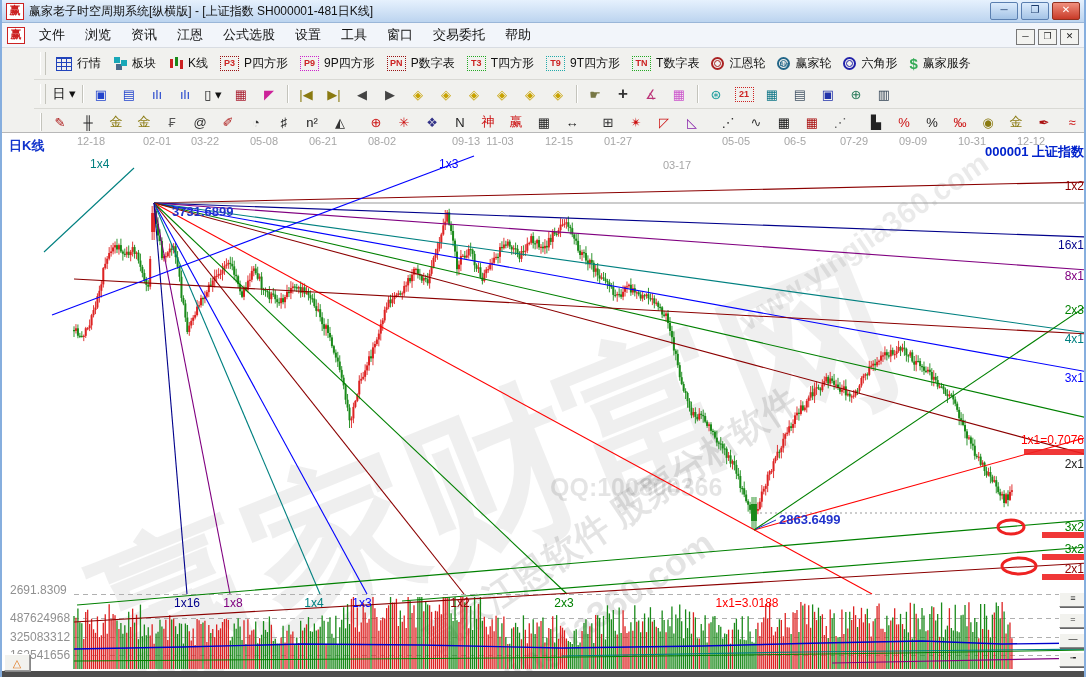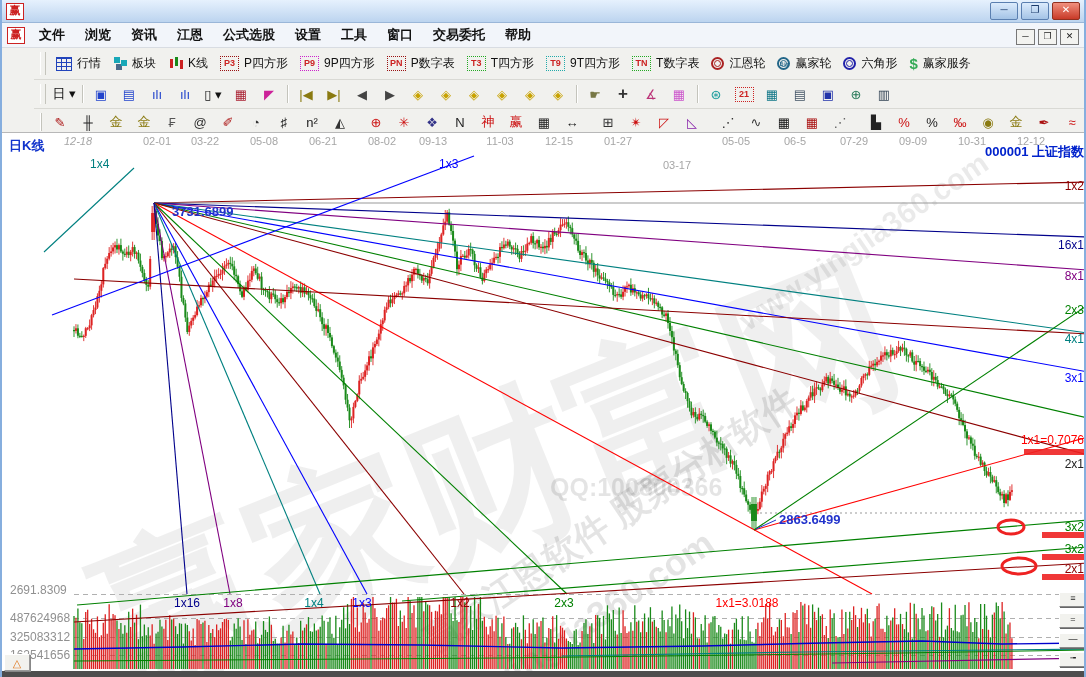--- a/index.html
+++ b/index.html
@@ -15,21 +15,21 @@
   .quick-btn{height:18px;padding:0 11px;margin-left:2px;background:linear-gradient(#ffffff,#e6e6e6);
              border:1px solid #9a9a9a;border-right-color:#555;border-bottom-color:#555;
              color:#1133cc;font-weight:bold;font-size:12px;line-height:16px;cursor:default;}
   .win-btn{display:inline-block;width:26px;height:16px;margin-left:3px;border:1px solid #5a7fb0;border-radius:2px;
            background:linear-gradient(#dcebfc,#a4c3e6);color:#1a3a6a;font-size:10px;line-height:14px;
            text-align:center;font-weight:bold;}
   .win-btn.close{background:linear-gradient(#f0907e,#c83a28);color:#fff;border-color:#903020;}
   
   .menubar{height:24px;background:#f2f5fa;display:flex;align-items:center;padding:0 5px;
            border-bottom:1px solid #d8dce2;}
-  .menu-item{padding:3px 10px;font-size:13px;color:#111;font-weight:bold;}
+  .menu-item{padding:3px 10px;font-size:13px;color:#111;}
   .mini-btn{display:inline-block;width:17px;height:14px;border:1px solid #777;background:#f3f3f0;
             font-size:9px;line-height:12px;text-align:center;color:#222;margin-left:3px;font-weight:bold;}
   
   .toolbar{display:flex;align-items:center;background:#f1f1ee;border-bottom:1px solid #d9d9d4;padding:0 2px;margin-left:32px;}
   .t1{height:31px;} .t2{height:28px;} .t3{height:26px;}
   .grip{width:4px;align-self:stretch;margin:4px 4px;border-left:1px solid #ffffff;border-right:1px solid #c4c4bc;}
   .sep{width:1px;height:18px;background:#c4c4bc;margin:0 4px;box-shadow:1px 0 0 #fff;}
   .tbtn{display:flex;align-items:center;gap:5px;padding:2px 6px;font-size:12px;color:#111;white-space:nowrap;}
   .ibtn{min-width:24px;height:21px;display:flex;align-items:center;justify-content:center;
         font-size:13px;white-space:nowrap;padding:0 2px;}
@@ -66,20 +66,21 @@
            border:1px solid #999;border-top-color:#fff;border-left-color:#fff;box-shadow:1px 1px 0 #888;
            color:#e07820;font-size:11px;line-height:15px;text-align:center;z-index:5;}
 </style>
 </head>
 <body>
 
 <div class="window">
 
   <div class="titlebar">
     <span class="applogo">赢</span>
+    <span class="title-text">赢家老子时空周期系统[纵横版] - [上证指数  SH000001-481日K线]</span>
     <span class="spacer"></span>
     <span id="winBtns" style="display:flex;margin-left:14px;">
         <span class="win-btn">─</span>
         <span class="win-btn">❐</span>
         <span class="win-btn close">✕</span>
       </span>
   </div>
 
   <div class="menubar">
     <span class="applogo">赢</span>
@@ -237,27 +238,27 @@
       <span class="ibtn" style="color: rgb(170, 17, 17);">✒</span>
       <span class="ibtn" style="color: rgb(204, 17, 17);">≈</span>
       <span class="ibtn" style="color: rgb(204, 17, 17);">金</span>
       <span class="ibtn" style="color: rgb(204, 17, 17);">J</span>
       <span class="sep"></span>
     </div>
 
   <div class="chart">
     <span class="klabel">日K线</span>
     <div id="dates">
-        <span class="date-tick" style="left: 76px; font-style: italic;">12-18</span>
+        <span class="date-tick" style="left: 89px;">12-18</span>
         <span class="date-tick" style="left: 155px;">02-01</span>
         <span class="date-tick" style="left: 203px;">03-22</span>
         <span class="date-tick" style="left: 262px;">05-08</span>
         <span class="date-tick" style="left: 321px;">06-21</span>
         <span class="date-tick" style="left: 380px;">08-02</span>
-        <span class="date-tick" style="left: 431px;">09-13</span>
+        <span class="date-tick" style="left: 464px;">09-13</span>
         <span class="date-tick" style="left: 498px;">11-03</span>
         <span class="date-tick" style="left: 557px;">12-15</span>
         <span class="date-tick" style="left: 616px;">01-27</span>
         <span class="date-tick" style="left: 675px; margin-top: 24px;">03-17</span>
         <span class="date-tick" style="left: 734px;">05-05</span>
         <span class="date-tick" style="left: 793px;">06-5</span>
         <span class="date-tick" style="left: 852px;">07-29</span>
         <span class="date-tick" style="left: 911px;">09-09</span>
         <span class="date-tick" style="left: 970px;">10-31</span>
         <span class="date-tick" style="left: 1029px;">12-12</span>

